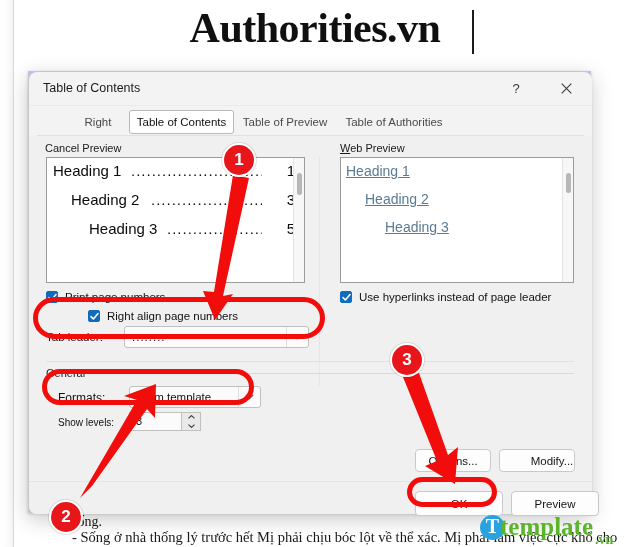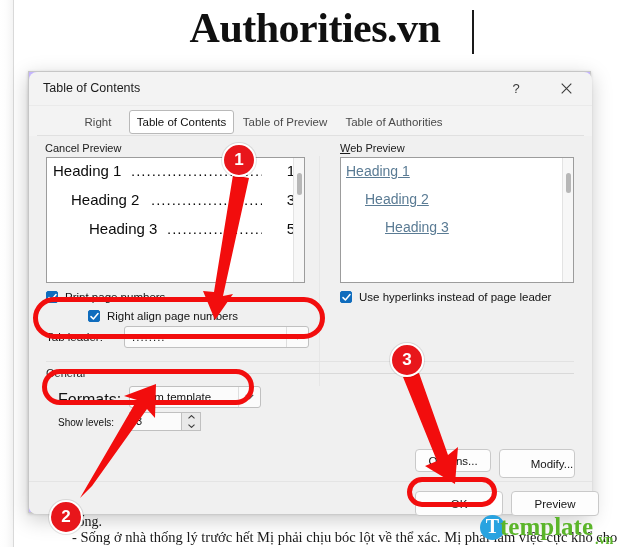--- a/index.html
+++ b/index.html
@@ -215,21 +215,21 @@
     background:#e2e2e2;
   }
 
   
   #general-label { left:17px; top:231px; }
   #general-line {
     position:absolute; left:60px; top:237px; width:485px; height:1px;
     background:#d9d9d9;
   }
   #fmt-label {
-    position:absolute; left:29px; top:255px; font-size:16px; color:#121212;
+    position:absolute; left:29px; top:255px; font-size:12px; color:#121212;
   }
   #fmt-combo {
     position:absolute; left:100px; top:250px; width:132px; height:22px;
     background:#fbfbfb; border:1px solid #c0c0c0; border-radius:3px;
   }
   #fmt-value { position:absolute; left:7px; top:4px; font-size:11.5px; color:#121212; }
   #fmt-arrow {
     position:absolute; right:0; top:0; width:22px; height:20px;
     display:flex; align-items:center; justify-content:center;
     border-left:1px solid #dedede;
@@ -251,21 +251,21 @@
   .spin-half { flex:1; display:flex; align-items:center; justify-content:center; }
 
   
   .btn {
     position:absolute;
     background:#fdfdfd; border:1px solid #c9c9c9; border-radius:4px;
     display:flex; align-items:center; justify-content:center;
     font-size:11.5px; color:#151515;
   }
   #btn-options { left:386px; top:313px; width:76px; height:23px; }
-  #btn-modify  { left:470px; top:313px; width:76px; height:29px;padding-left:30px; }
+  #btn-modify  { left:470px; top:313px; width:76px; height:23px;padding-left:30px; }
 
   #footer-sep {
     position:absolute; left:0; top:345px; width:563px; height:1px;
     background:#e4e4e4;
   }
   #footer-bar {
     position:absolute; left:0; top:346px; width:563px; height:32px;
     background:#f0f0f0; border-radius:0 0 8px 8px;
   }
   #btn-ok     { left:386px; top:355px; width:88px; height:25px; }

